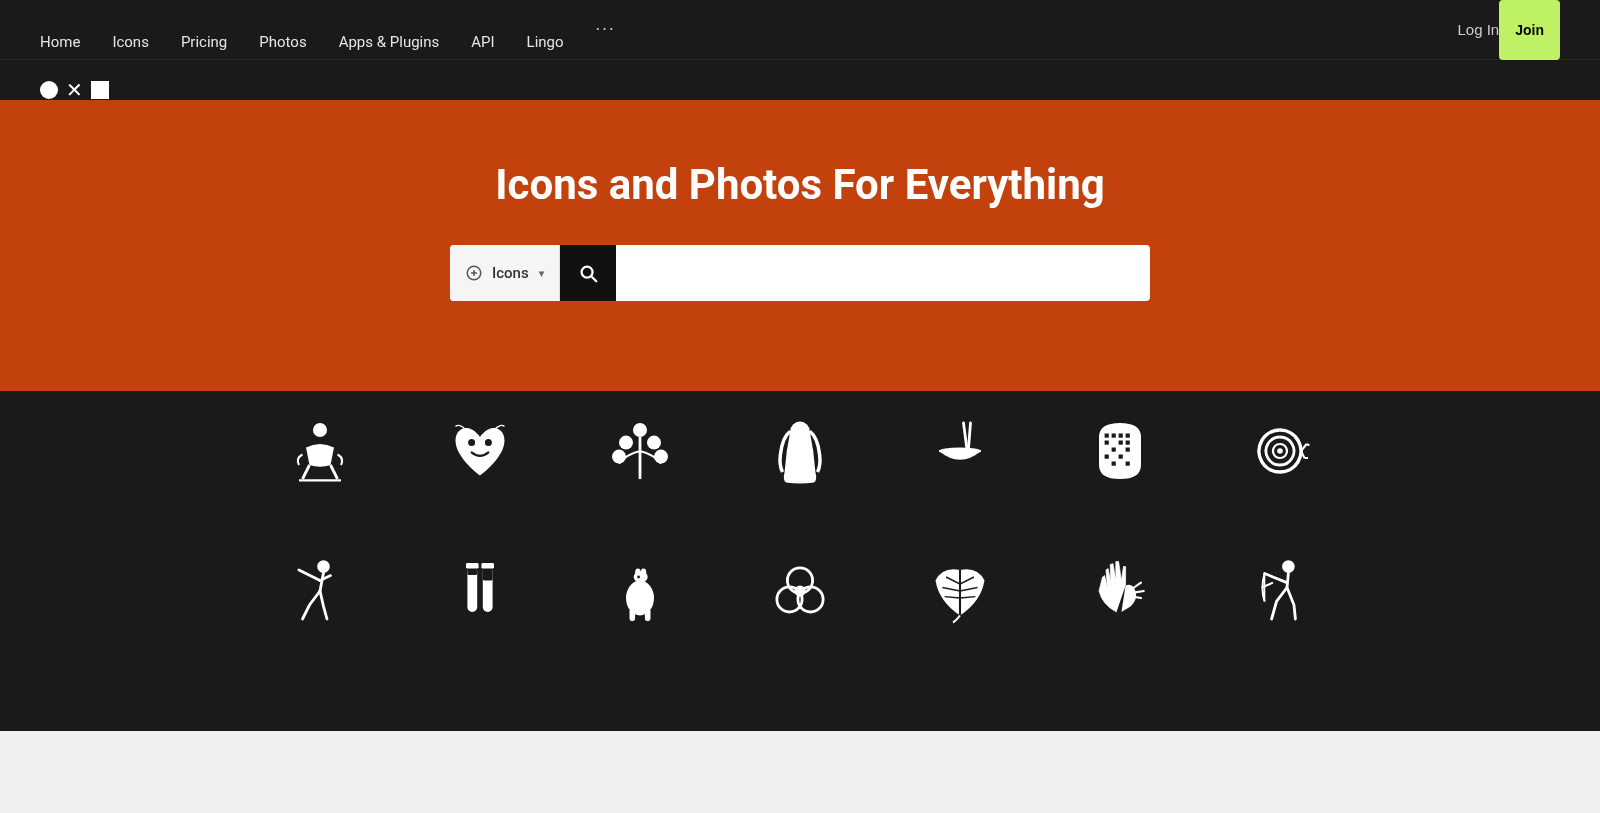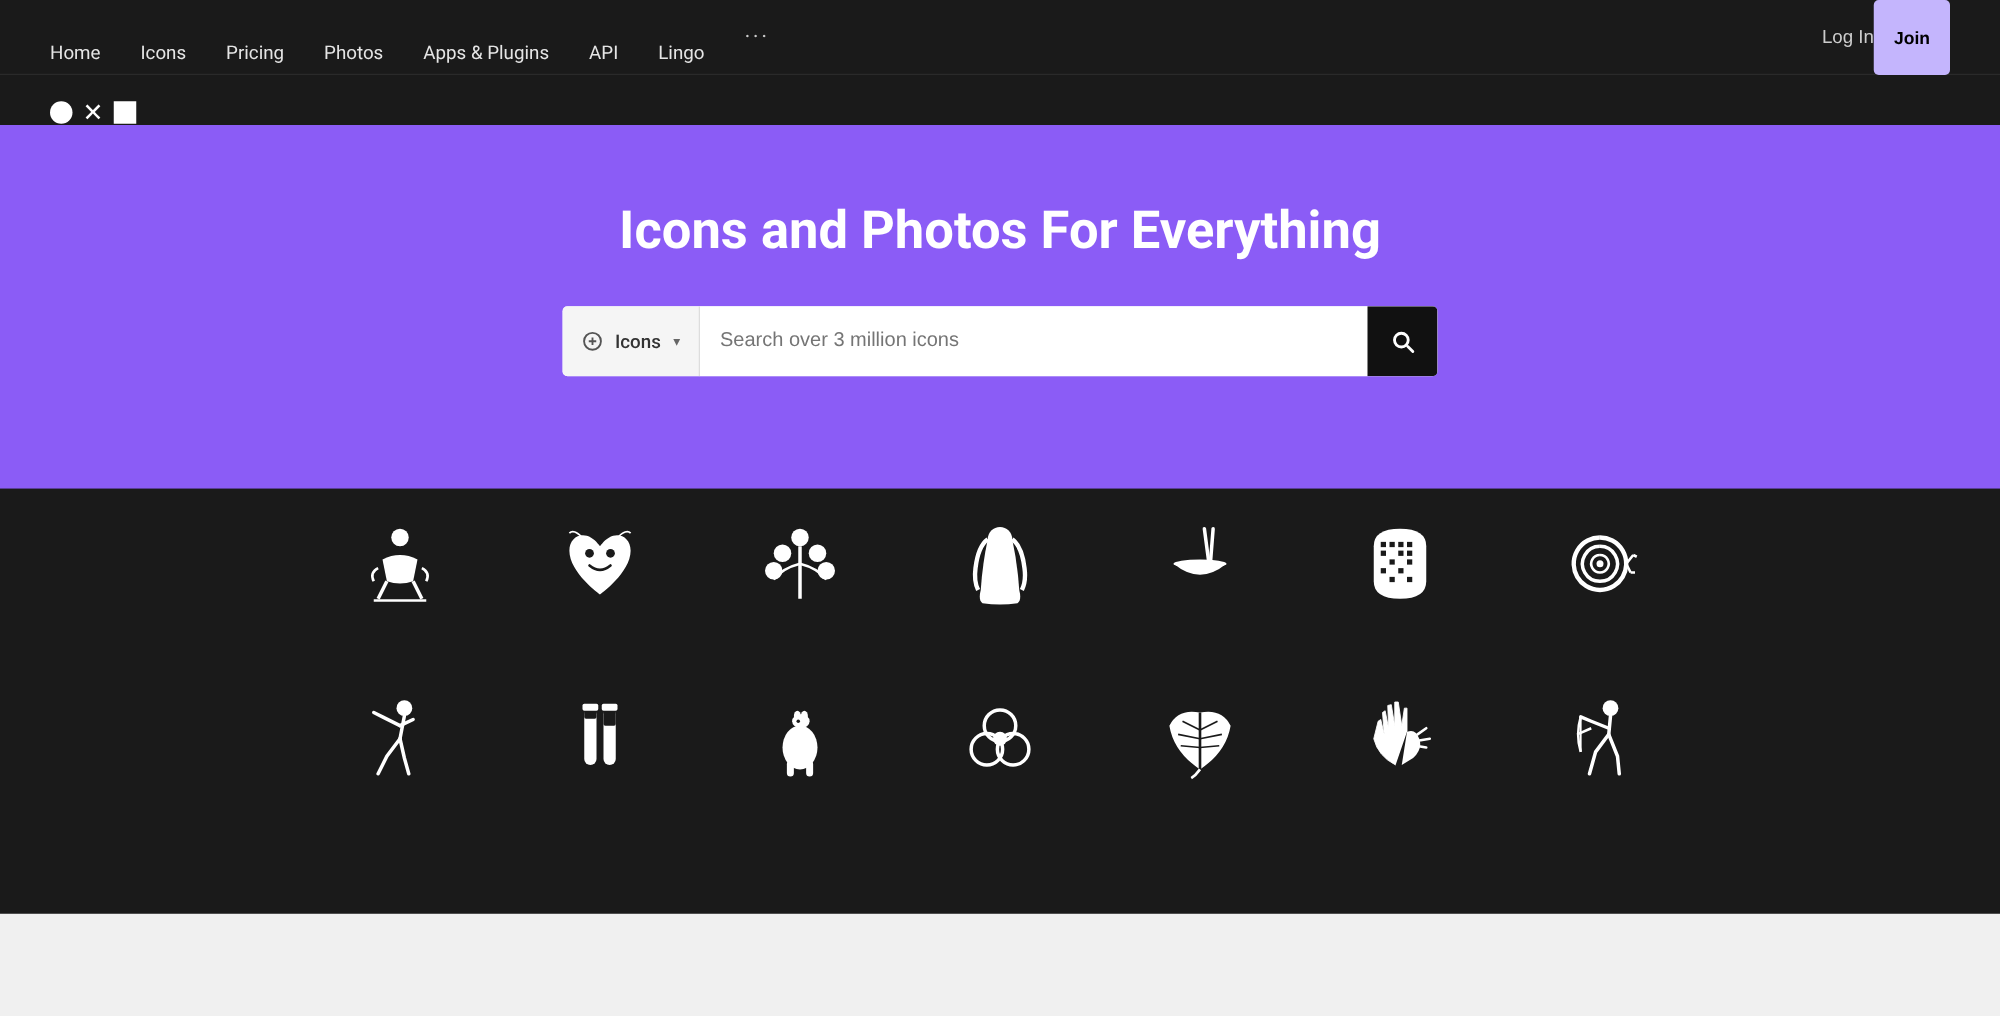--- a/index.html
+++ b/index.html
@@ -20,21 +20,21 @@
       color: #e5e5e5;
       text-decoration: none;
       font-size: 15px;
       cursor: pointer;
       margin-top: 25px;
     }
     .nav-more { color: #ccc; font-size: 18px; cursor: pointer; letter-spacing: 2px; }
     .navbar-right { display: flex; align-items: center; gap: 0; }
     .btn-login { color: #ccc; font-size: 15px; cursor: pointer; background: none; border: none; }
     .btn-join {
-      background: #c4b5fd;
+      background: #bef264;
       color: #000;
       border: none;
       padding: 22px 16px;
       border-radius: 4px;
       font-size: 14px;
       font-weight: 600;
       cursor: pointer;
     }
 
     
@@ -56,21 +56,21 @@
       font-weight: 300;
       line-height: 1;
     }
     .shape-square {
       width: 18px; height: 18px;
       background: #fff;
     }
 
     
     .hero {
-      background: #8b5cf6;
+      background: #c2410c;
       padding: 60px 20px 40px 20px;
       text-align: center;
     }
     .hero-title {
       color: #fff;
       font-size: 42px;
       font-weight: 700;
       margin-bottom: 36px;
     }
 
@@ -200,21 +200,20 @@
       <div class="search-type-selector">
         <div class="selector-icon">
           <svg viewBox="0 0 24 24" fill="none" stroke="#555" stroke-width="2">
             <circle cx="12" cy="12" r="9"></circle>
             <path d="M12 8v8M8 12h8"></path>
           </svg>
         </div>
         <span class="selector-label">Icons</span>
         <span class="selector-chevron">▾</span>
       </div>
-      <input type="text" class="search-input" placeholder="Search over 3 million icons" style="">
       <button class="search-btn">
         <svg viewBox="0 0 24 24">
           <path d="M21 21l-4.35-4.35M17 11A6 6 0 1 1 5 11a6 6 0 0 1 12 0z" stroke="#fff" stroke-width="2.5" stroke-linecap="round" fill="none"></path>
         </svg>
       </button>
     </div>
   </div>
 </section>
 
 <section class="icons-section">

